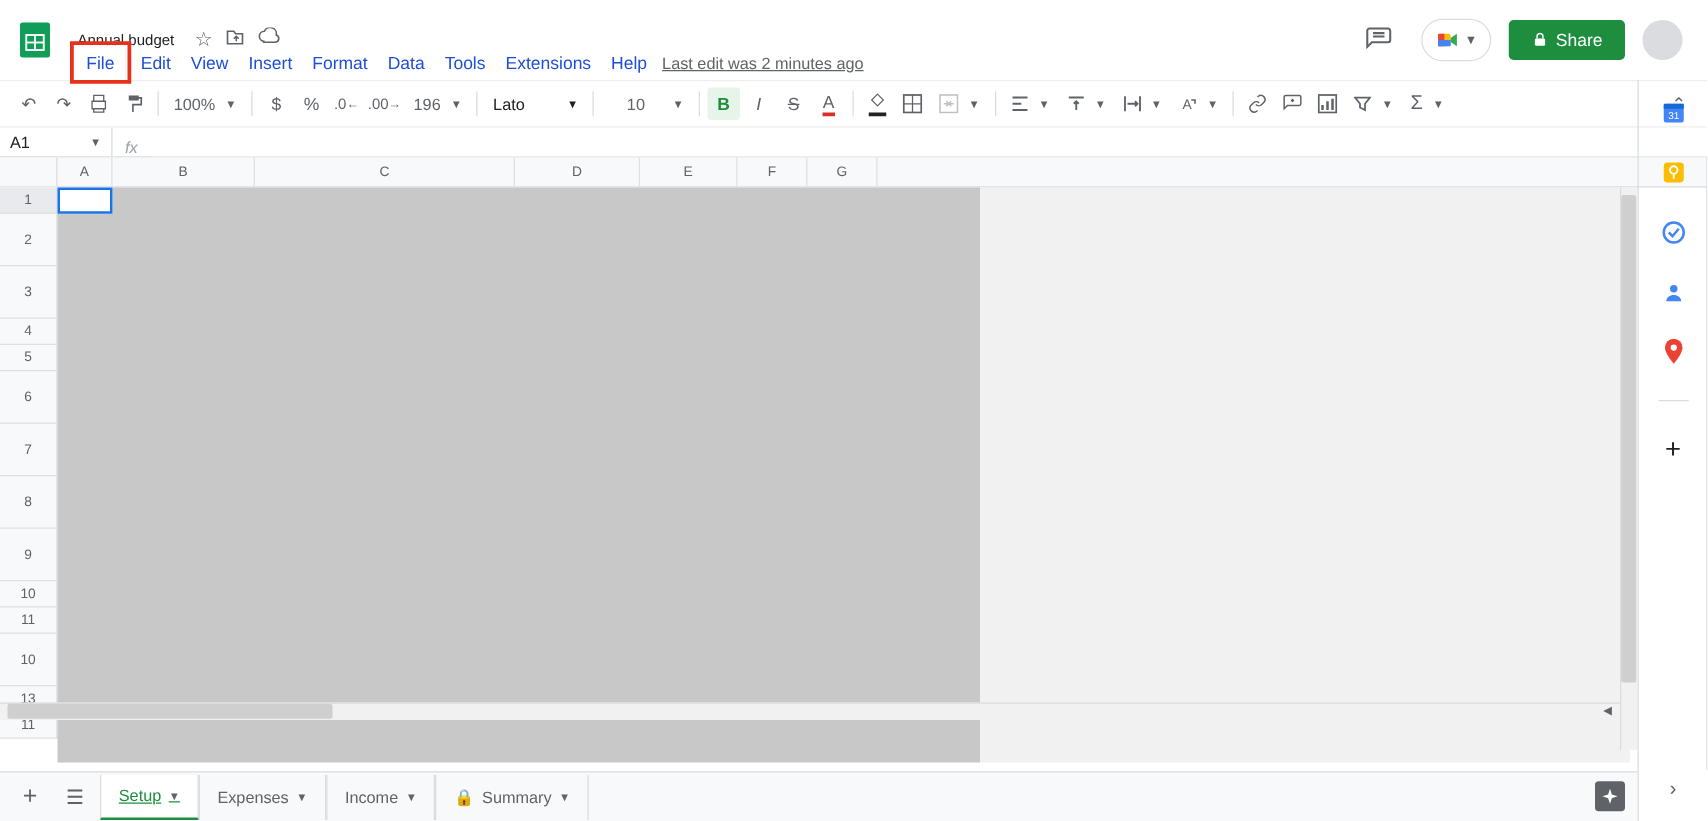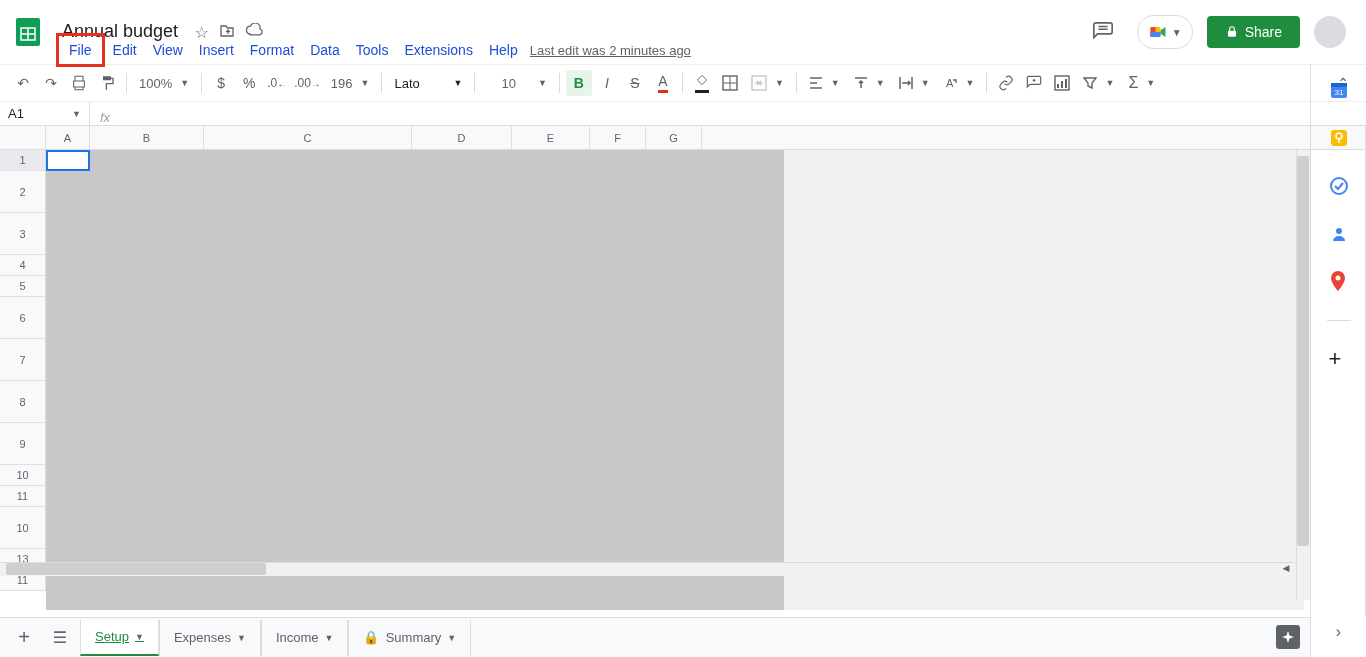--- a/index.html
+++ b/index.html
@@ -1,21 +1,21 @@
 <!DOCTYPE html>
 <html><head>
 <meta charset="utf-8">
 <style>
 * { margin: 0; padding: 0; box-sizing: border-box; font-family: Arial, sans-serif; }
 body { width: 1366px; height: 657px; overflow: hidden; background: #fff; position: relative; }
 
 .header-row { display: flex; align-items: center; height: 64px; padding: 0 8px; }
 .sheets-logo { width: 40px; height: 40px; display: flex; align-items: center; justify-content: center; cursor: pointer; }
 .title-area { flex: 1; padding-left: 8px; }
-.doc-title { font-size: 18px; color: #202124; padding: 2px 6px; }
+.doc-title { font-size: 12px; color: #202124; padding: 2px 6px; }
 .title-icons { display: inline-flex; gap: 10px; margin-left: 6px; vertical-align: middle; }
 .title-icons span { color: #5f6368; cursor: pointer; }
 
 .menu-bar { display: flex; align-items: center; height: 28px; padding-left: 56px; margin-top: -28px; }
 .menu-item { padding: 4px 8px; font-size: 14px; color: #1d4ed8; cursor: pointer; }
 .menu-item.highlighted { border: 3px solid #e8311a; padding: 6px 10px; }
 .last-edit { font-size: 13px; color: #5f6368; text-decoration: underline; margin-left: 4px; cursor: pointer; }
 
 .header-right { display: flex; align-items: center; gap: 14px; padding-right: 12px; }
 .icon-btn { width: 40px; height: 40px; border-radius: 50%; display: flex; align-items: center; justify-content: center; cursor: pointer; color: #5f6368; }
@@ -56,21 +56,21 @@
 .active-cell { position: absolute; top: 0; left: 0; width: 44px; height: 21px; border: 2px solid #1a73e8; background: #fff; z-index: 2; }
 
 .sheet-tabs { position: absolute; bottom: 0; left: 0; right: 56px; height: 40px; border-top: 1px solid #dadce0; background: #f8f9fa; display: flex; align-items: center; padding: 0 8px; gap: 4px; }
 .tab-btn { width: 32px; height: 32px; display: flex; align-items: center; justify-content: center; color: #5f6368; cursor: pointer; }
 .sheet-tab { padding: 0 14px; height: 36px; display: flex; align-items: center; gap: 6px; font-size: 13px; color: #5f6368; cursor: pointer; border-left: 1px solid #dadce0; border-right: 1px solid #dadce0; }
 .sheet-tab.active { background: #fff; color: #1e8e3e; font-weight: 500; border-bottom: 2px solid #1e8e3e; text-decoration: underline; }
 .tab-dd { font-size: 9px; color: #5f6368; }
 .explore-btn { position: absolute; right: 10px; bottom: 8px; width: 24px; height: 24px; background: #5f6368; border-radius: 3px; display: flex; align-items: center; justify-content: center; }
 
 .side-panel { position: absolute; right: 0; top: 64px; width: 56px; height: 593px; border-left: 1px solid #dadce0; display: flex; flex-direction: column; align-items: center; padding-top: 16px; gap: 28px; }
-.side-icon { width: 20px; height: 20px; cursor: pointer; display: flex; align-items: center; }
+.side-icon { width: 20px; height: 20px; cursor: pointer; display: flex; align-items: center; justify-content: center; }
 .side-sep { width: 24px; height: 1px; background: #dadce0; }
 .side-expand { margin-top: auto; margin-bottom: 16px; color: #5f6368; cursor: pointer; }
 
 .hscroll-track { position: absolute; bottom: 40px; left: 0; right: 56px; height: 14px; background: #f1f1f1; border-top: 1px solid #dadce0; }
 .hscroll-thumb { height: 12px; width: 260px; background: #cfcfcf; margin-left: 6px; border-radius: 2px; }
 .hscroll-arrows { position: absolute; right: 2px; top: 0; display: flex; }
 .hscroll-arrows span { width: 14px; font-size: 9px; color: #5f6368; text-align: center; cursor: pointer; }
 
 .vscroll-track { position: absolute; right: 56px; top: 150px; width: 14px; height: 450px; background: #f1f1f1; border-left: 1px solid #dadce0; }
 .vscroll-thumb { width: 12px; height: 390px; background: #cfcfcf; margin-top: 6px; border-radius: 2px; }

